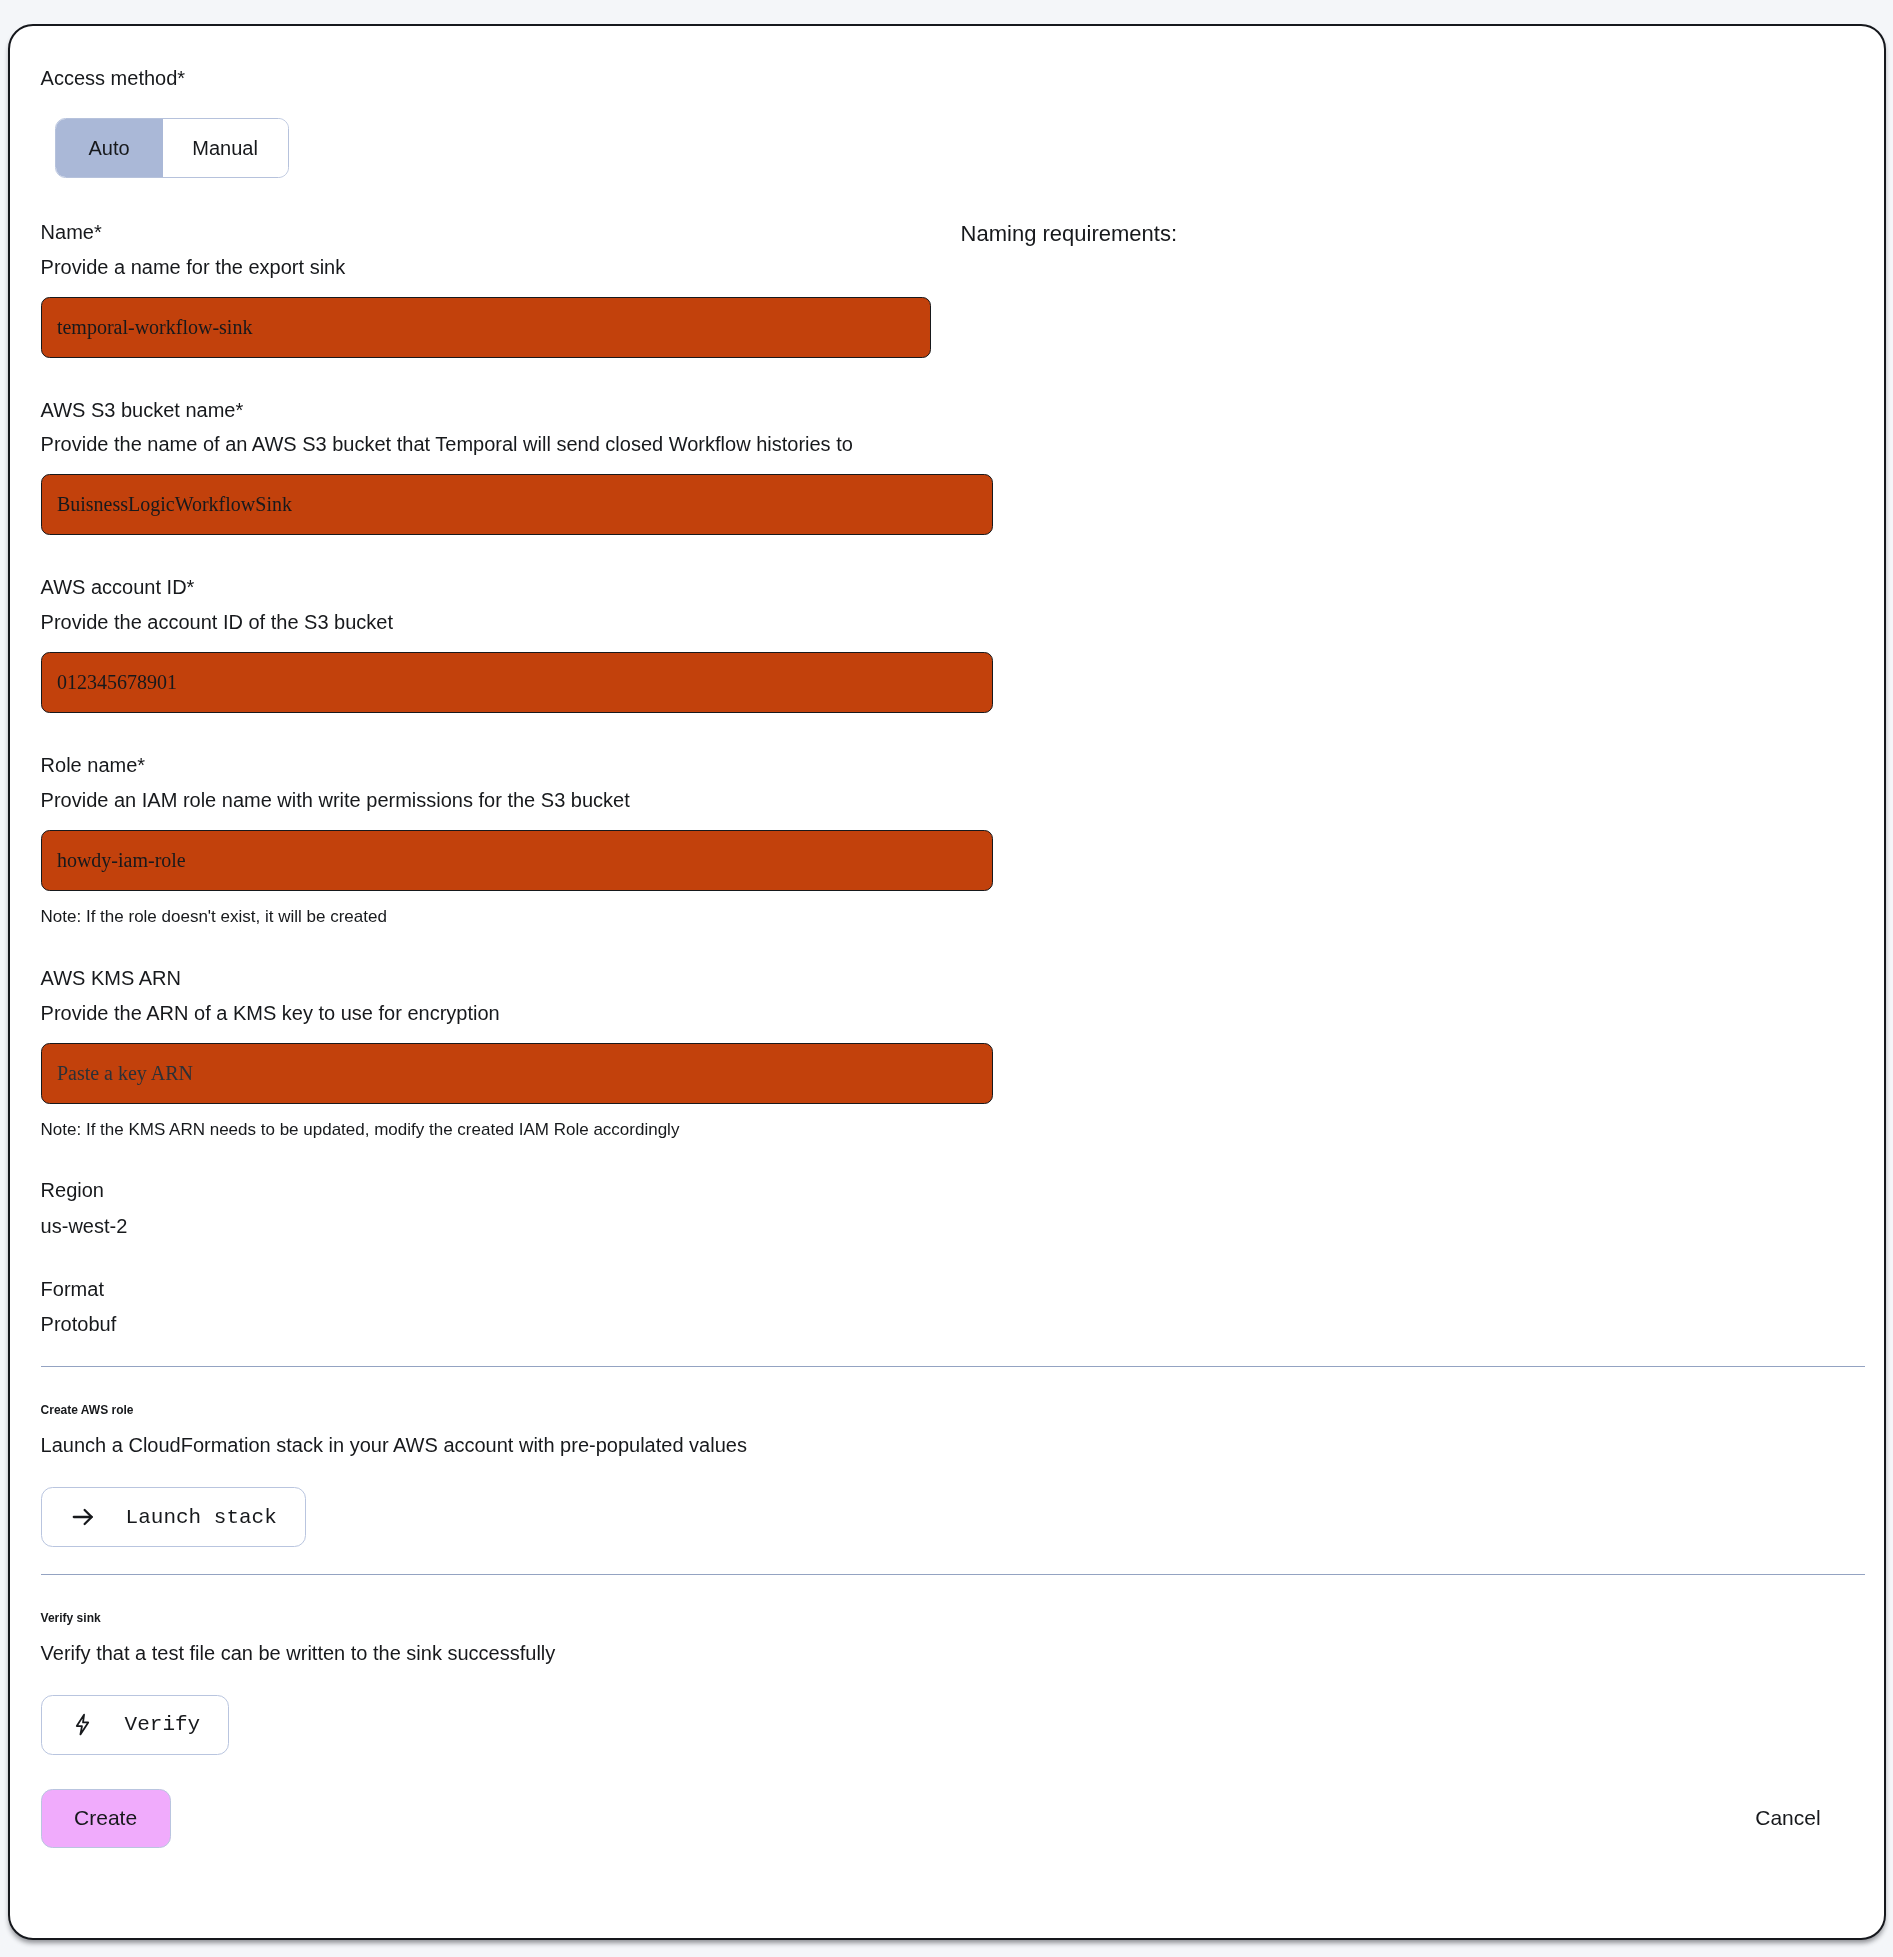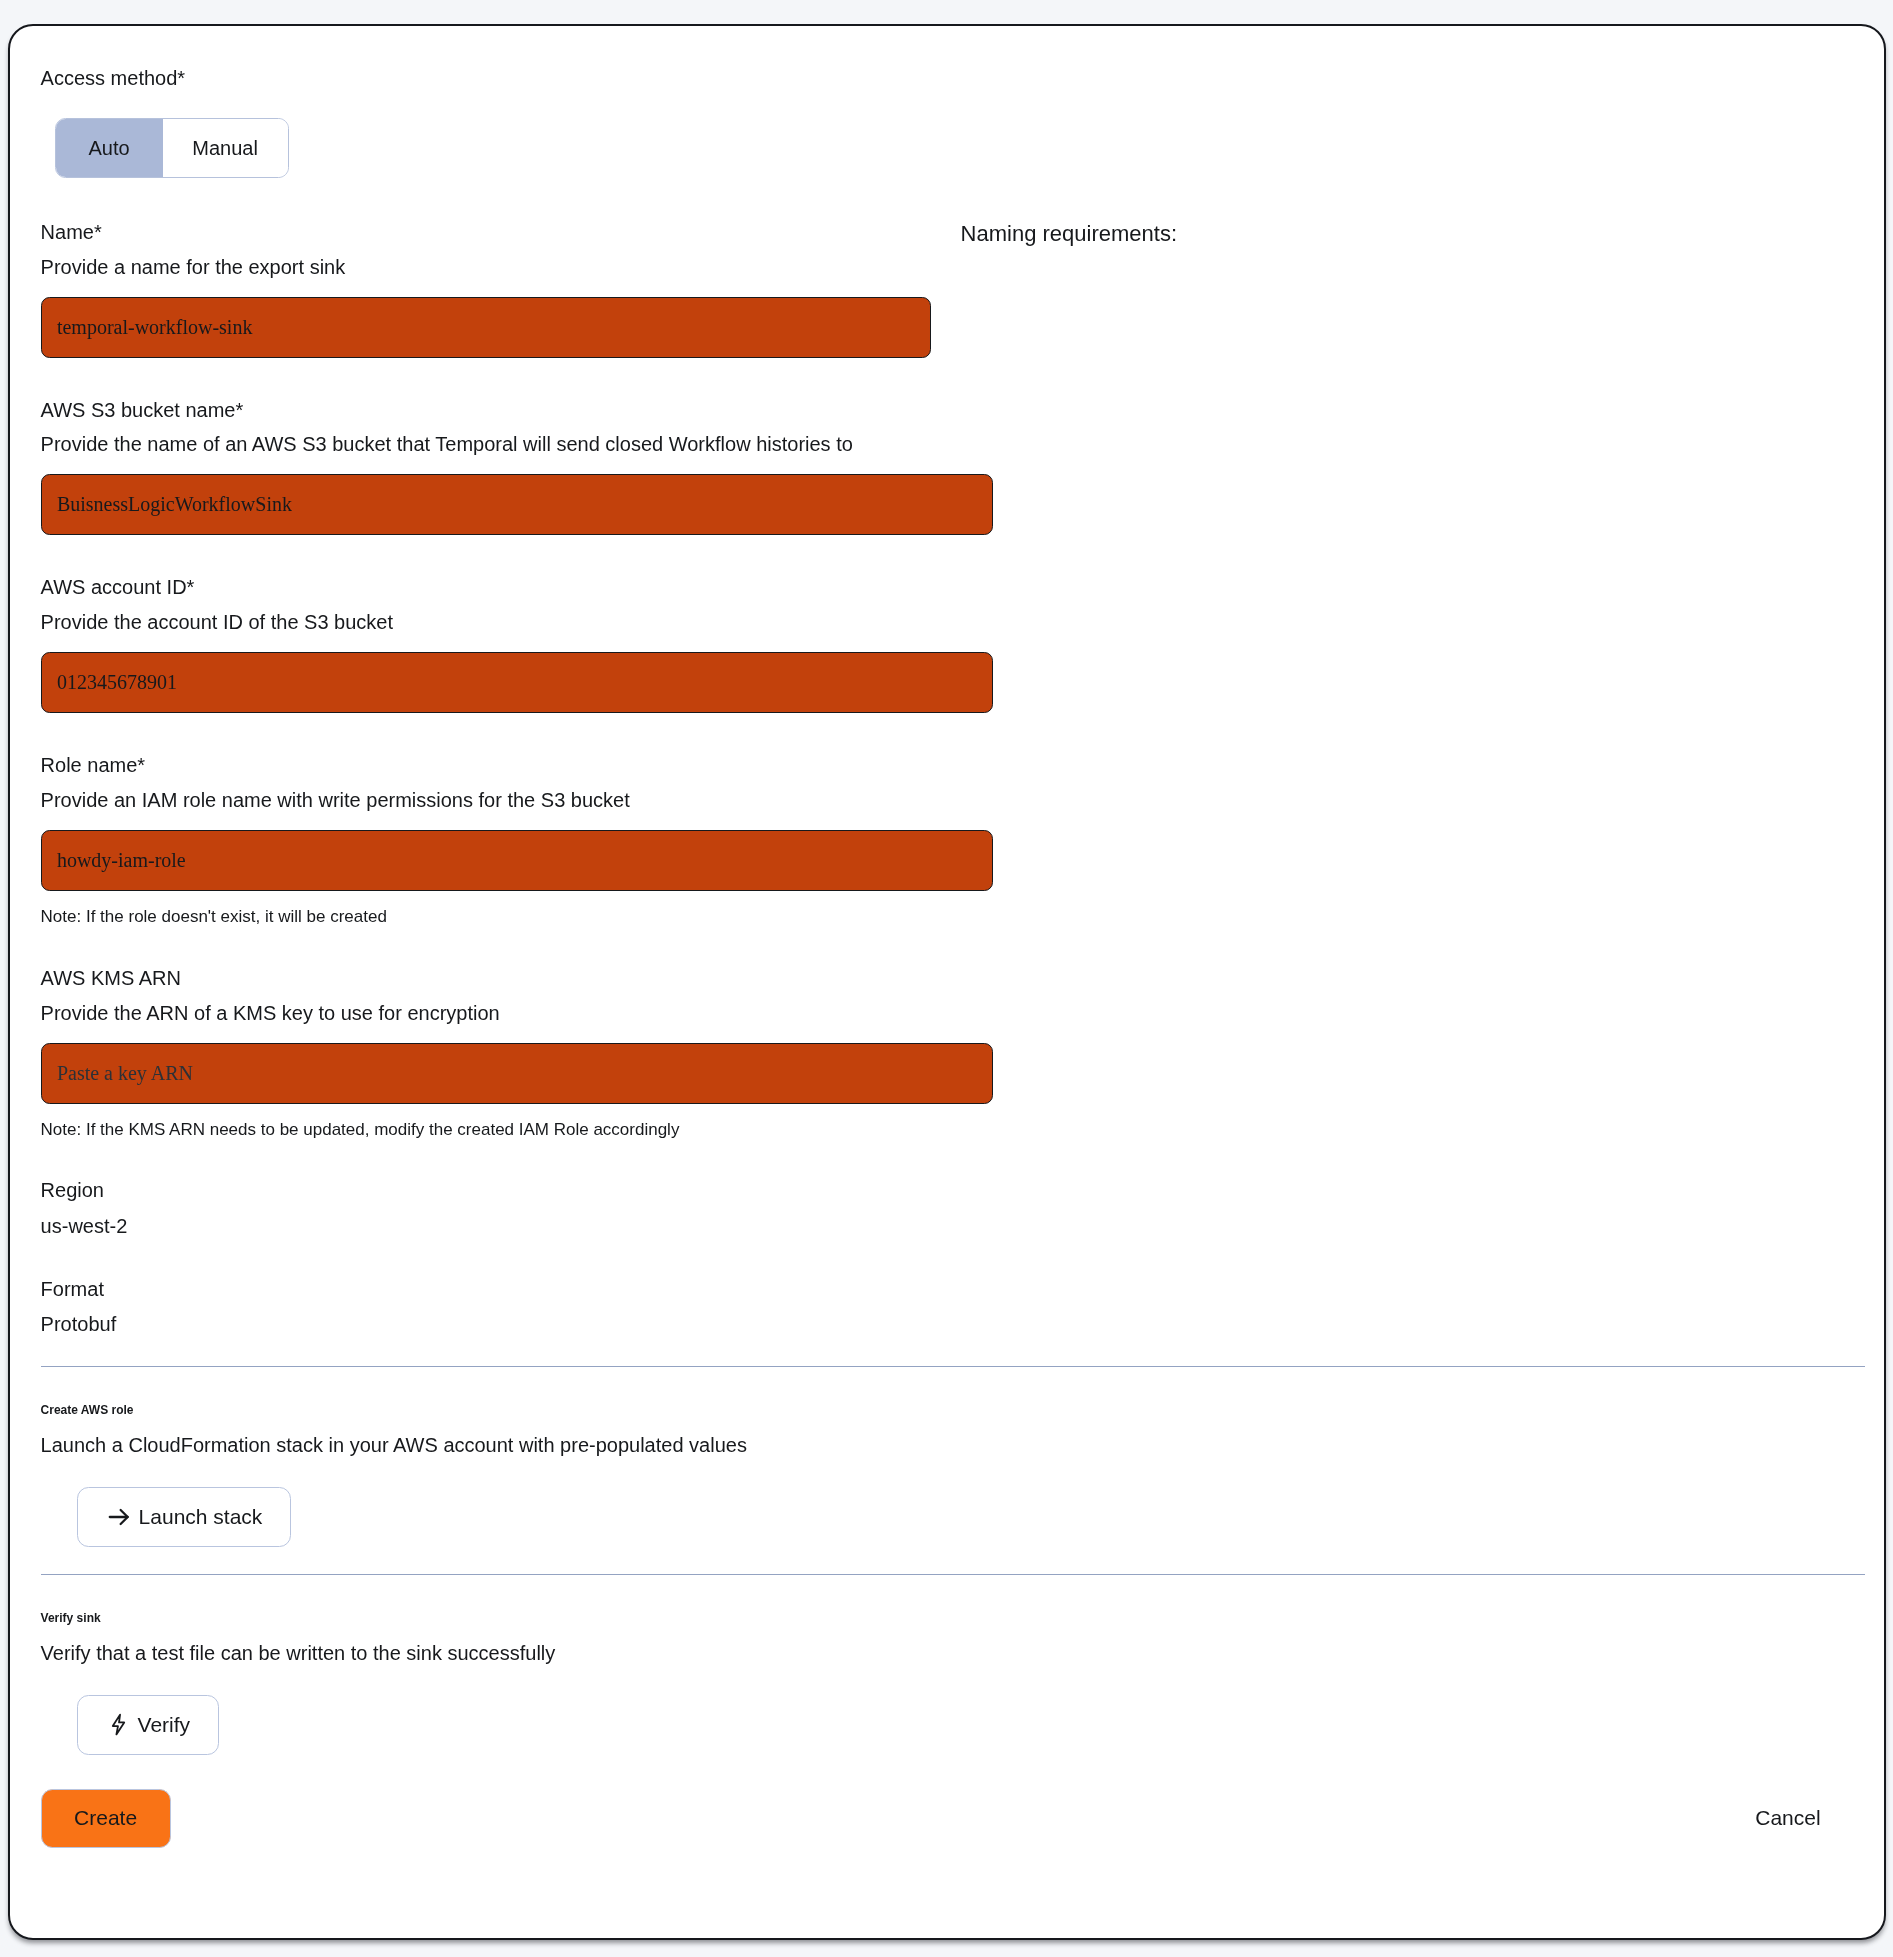--- a/index.html
+++ b/index.html
@@ -76,41 +76,40 @@
     margin-top: 27px;
     width: 1824px;
   }
   .sub-title { font-size: 12px; font-weight: bold; line-height: 27px; margin-top: 30px; }
   .sub-desc  { font-size: 20px; line-height: 29px; margin-top: 6.7px; }
 
   .action-btn {
     margin-top: 27px;
     height: 60px;
     display: inline-flex; align-items: center;
-    gap: 7px;
+    gap: 30px;
     background: #ffffff;
     border: 1.9px solid #b9c5df;
     border-radius: 11.5px;
     padding: 0 28px;
-    font-family: Liberation Sans, sans-serif;
+    font-family: Liberation Mono, monospace;
     font-size: 21px;
     color: #17191c;
     cursor: pointer;
-    margin-left: 36px;
   }
   .action-btn svg { flex: none; }
 
   .footer {
     margin-top: 34px;
     display: flex; align-items: center; justify-content: space-between;
     padding-right: 34px;
   }
   .create-btn {
     height: 59px;
-    background: #f97316;
+    background: #f0abfc;
     border: 1.9px solid #b9c5df;
     border-radius: 11.5px;
     padding: 0 32.5px;
     font-family: "Liberation Sans", sans-serif;
     font-size: 21px;
     color: #17191c;
     cursor: pointer;
   }
   .cancel-link { font-size: 21px; color: #17191c; cursor: pointer; }
 </style>

